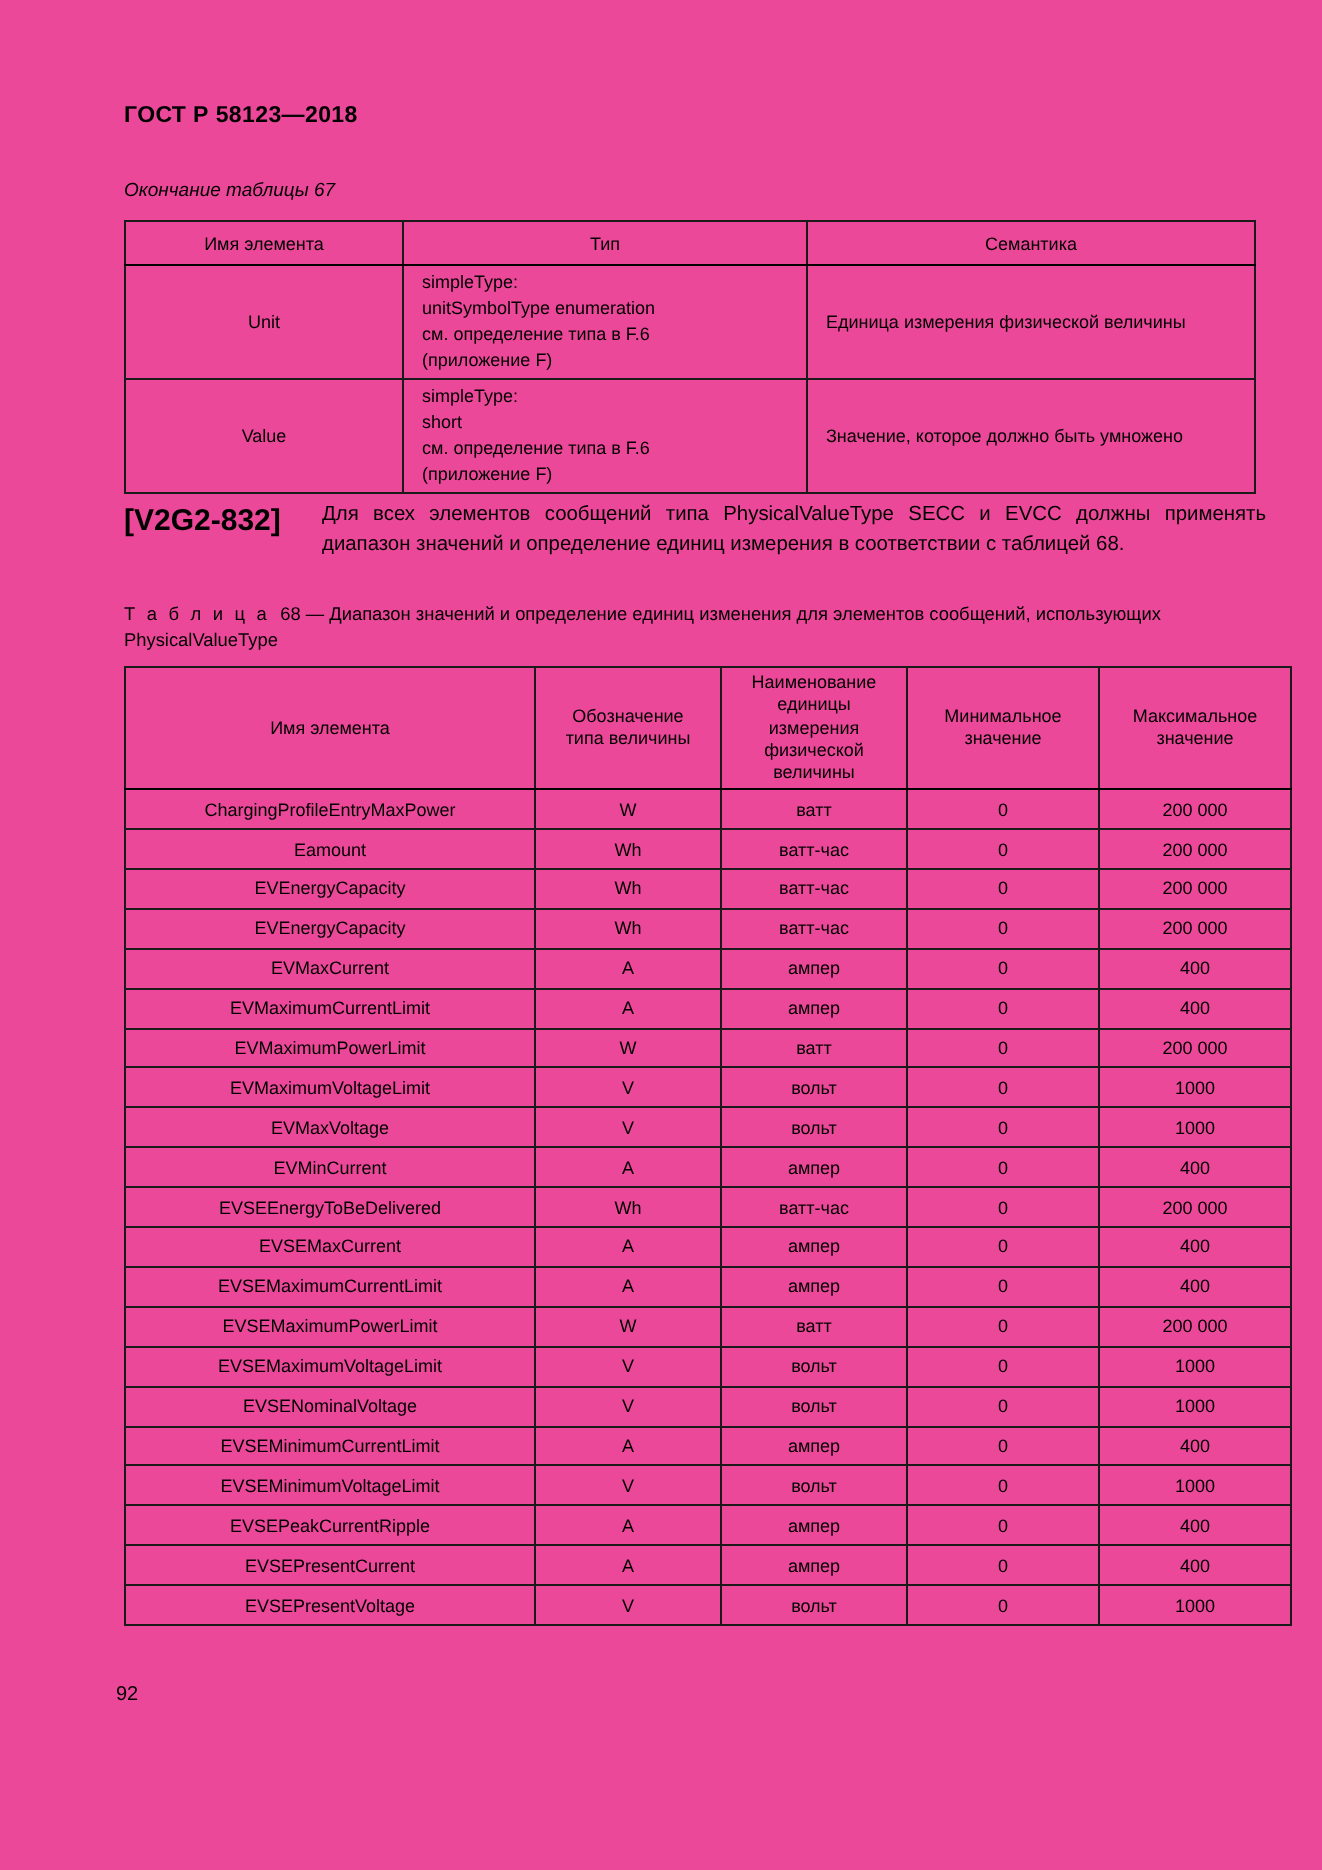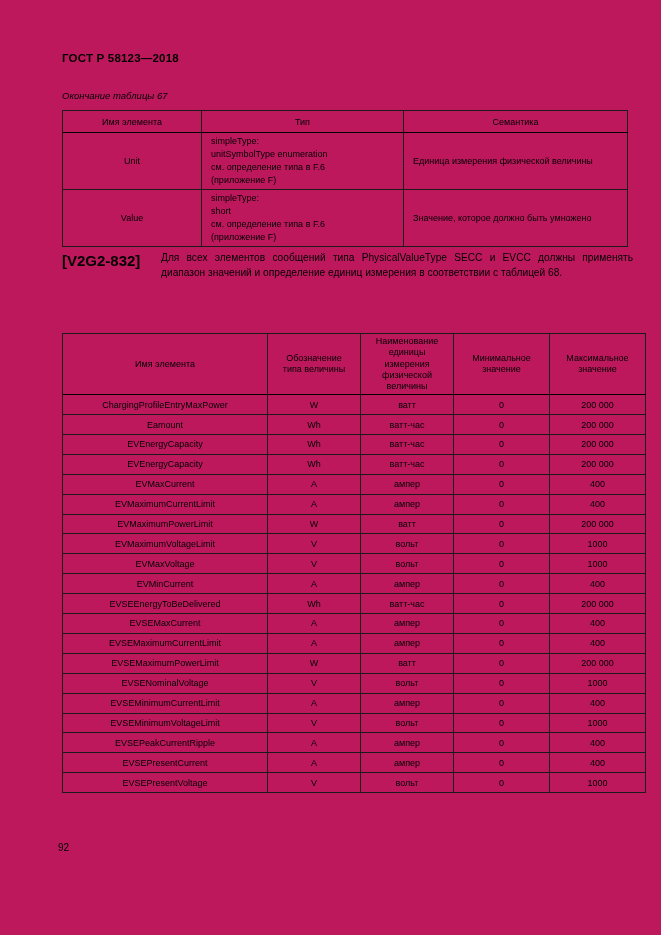--- a/index.html
+++ b/index.html
@@ -8,21 +8,21 @@
     background: #ffffff;
   }
   body {
     font-family: "Liberation Sans", sans-serif;
     color: #000000;
   }
   .page {
     position: relative;
     width: 661px;
     height: 935px;
-    background: #be185d;
+    background: #ec4899;
     box-sizing: border-box;
     overflow: hidden;
   }
 
   
   .doc-header {
     position: absolute;
     left: 62px;
     top: 52px;
     font-size: 11.5px;
@@ -173,20 +173,25 @@
           <span>(приложение F)</span>
         </td>
         <td class="c-sem">Значение, которое должно быть умножено</td>
       </tr>
     </tbody>
   </table>
 
   <div class="clause-ref">[V2G2-832]</div>
   <div class="clause-wrap">Для всех элементов сообщений типа PhysicalValueType SECC и EVCC должны применять диапазон значений и определение единиц измерения в соответствии с таблицей 68.</div>
 
+  <div class="t68-caption">
+    <span class="tcap-label">Т а б л и ц а</span>&nbsp;
+    <span>68</span>
+    <span>— Диапазон значений и определение единиц изменения для элементов сообщений, использующих PhysicalValueType</span>
+  </div>
 
   <table class="gost t68">
     <thead>
       <tr>
         <td class="col-name">
           <span>Имя элемента</span>
         </td>
         <td class="col-sym">
           <span>Обозначение</span><br>
           <span>типа величины</span>
@@ -301,20 +306,27 @@
           <td class="col-max">400</td>
         </tr>
         <tr>
           <td class="col-name">EVSEMaximumPowerLimit</td>
           <td class="col-sym">W</td>
           <td class="col-unit">ватт</td>
           <td class="col-min">0</td>
           <td class="col-max">200 000</td>
         </tr>
         <tr>
+          <td class="col-name">EVSEMaximumVoltageLimit</td>
+          <td class="col-sym">V</td>
+          <td class="col-unit">вольт</td>
+          <td class="col-min">0</td>
+          <td class="col-max">1000</td>
+        </tr>
+        <tr>
           <td class="col-name">EVSENominalVoltage</td>
           <td class="col-sym">V</td>
           <td class="col-unit">вольт</td>
           <td class="col-min">0</td>
           <td class="col-max">1000</td>
         </tr>
         <tr>
           <td class="col-name">EVSEMinimumCurrentLimit</td>
           <td class="col-sym">A</td>
           <td class="col-unit">ампер</td>

